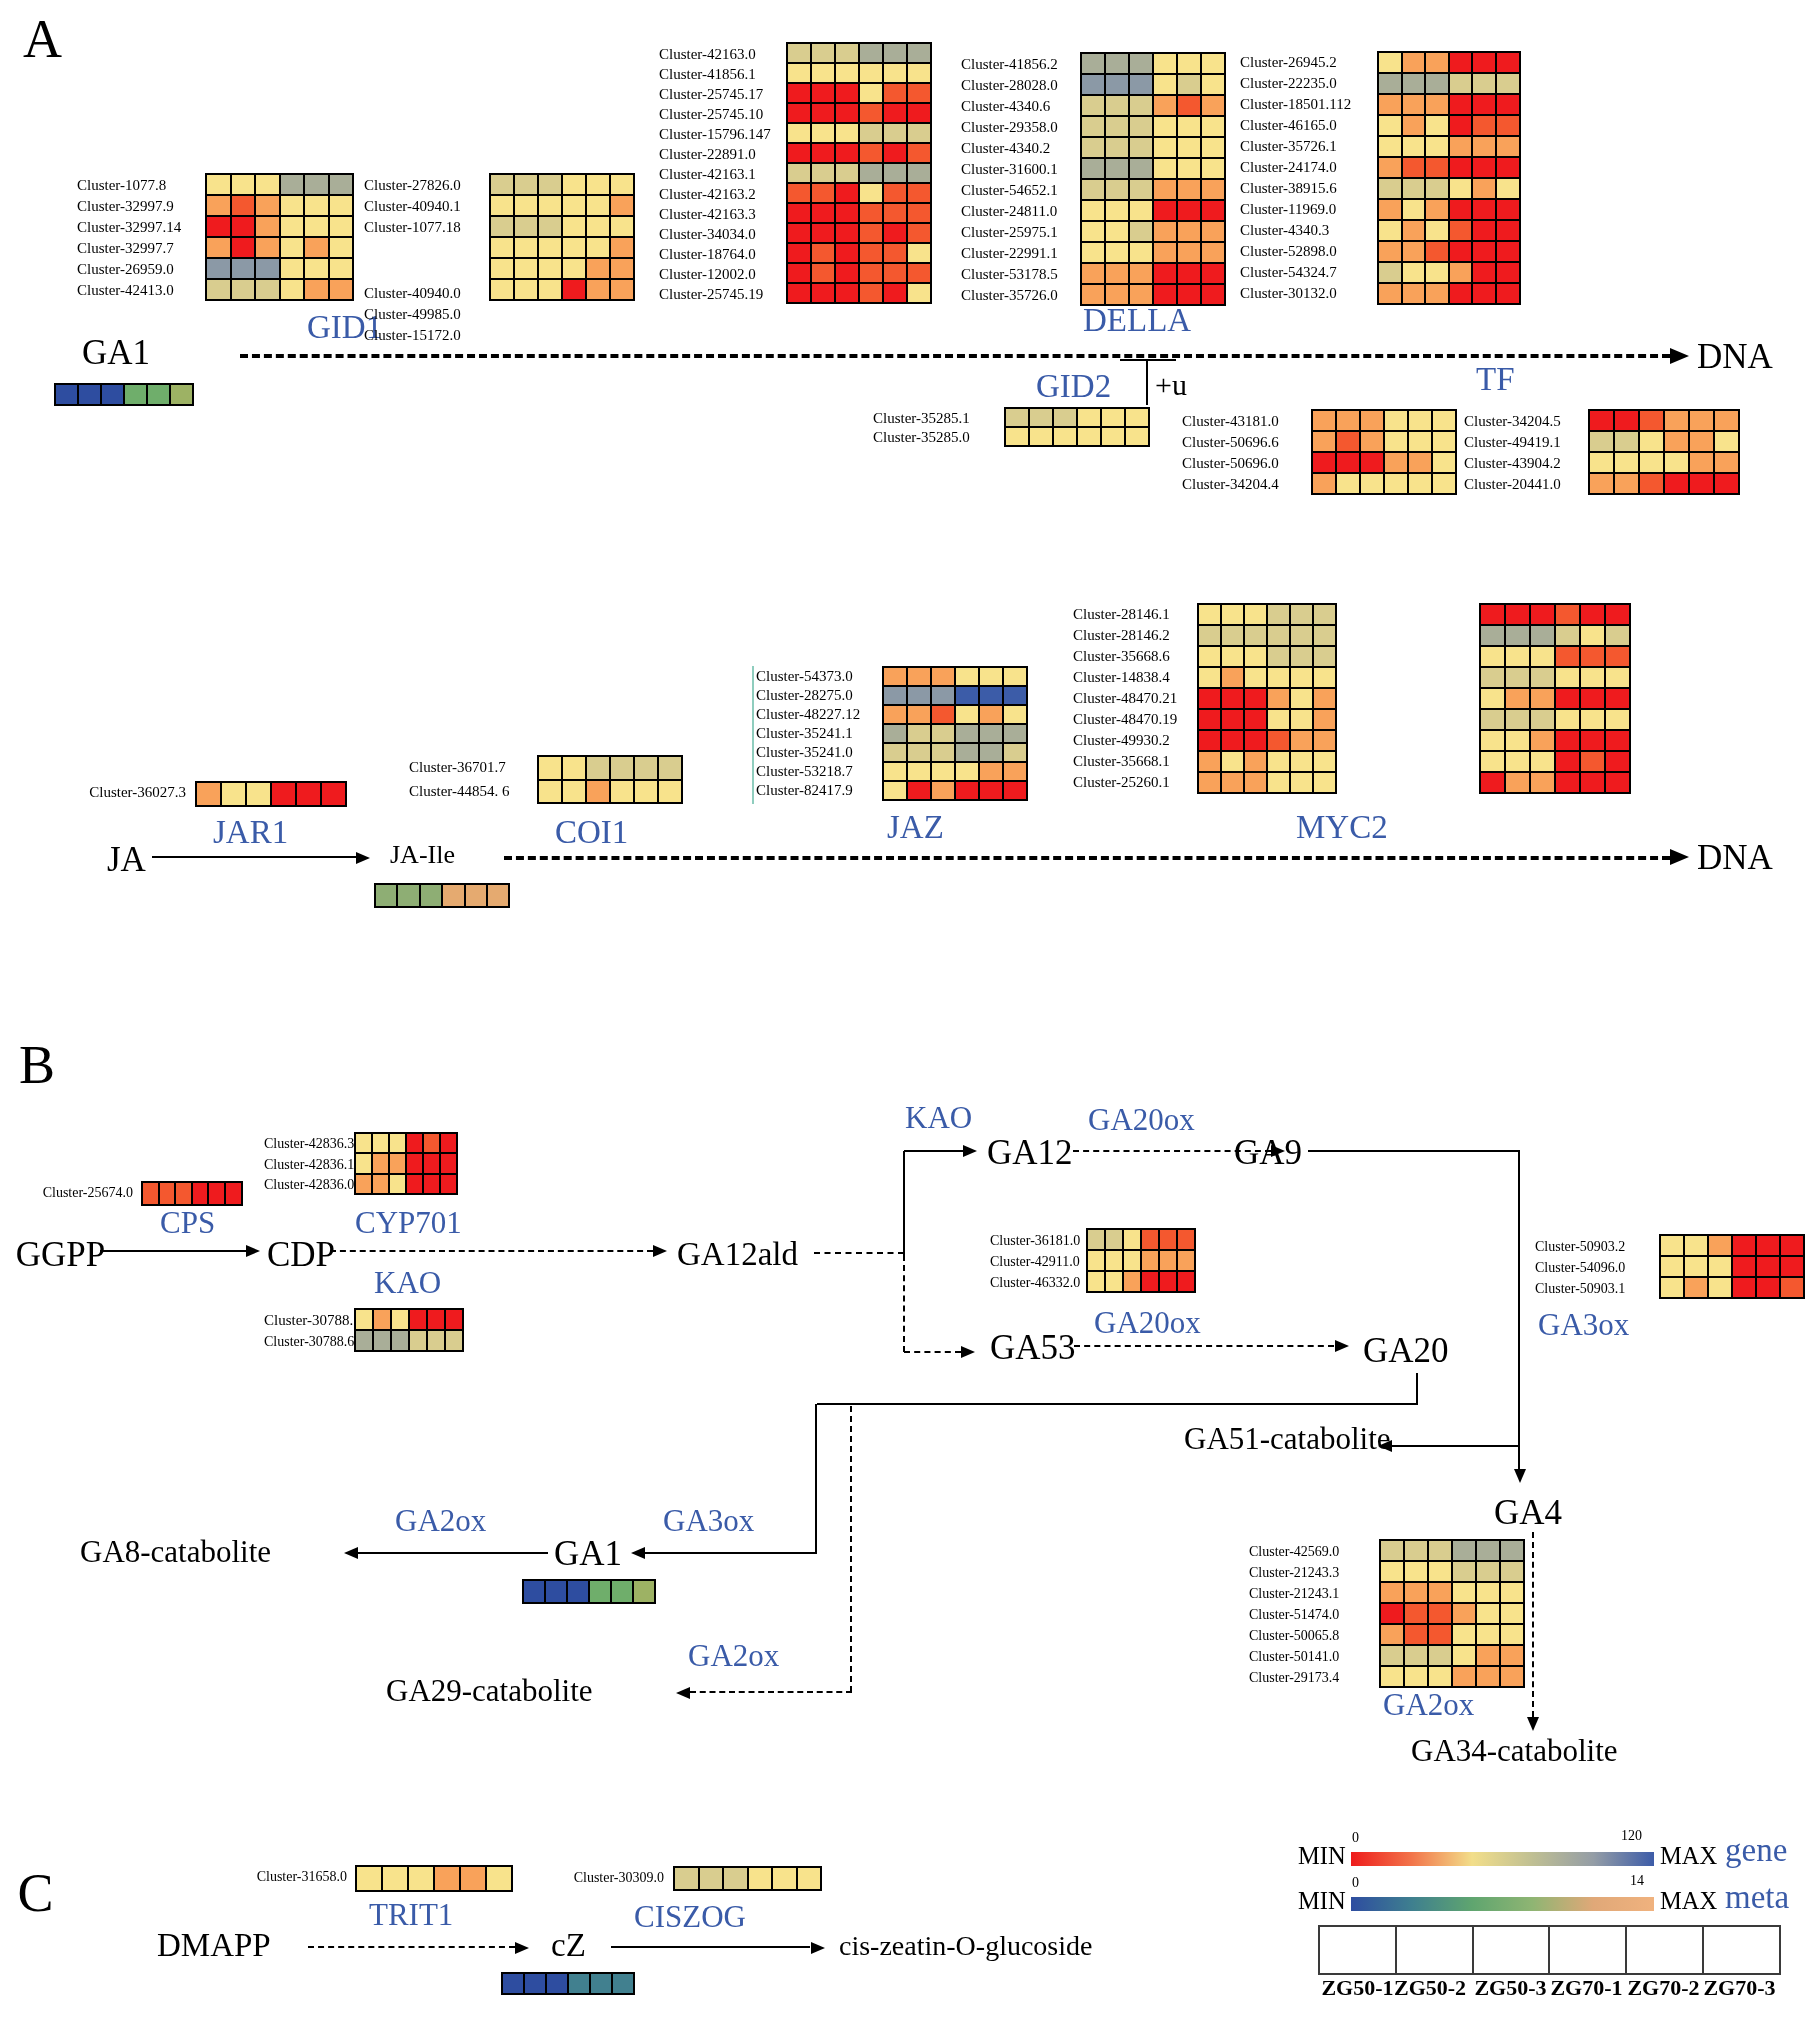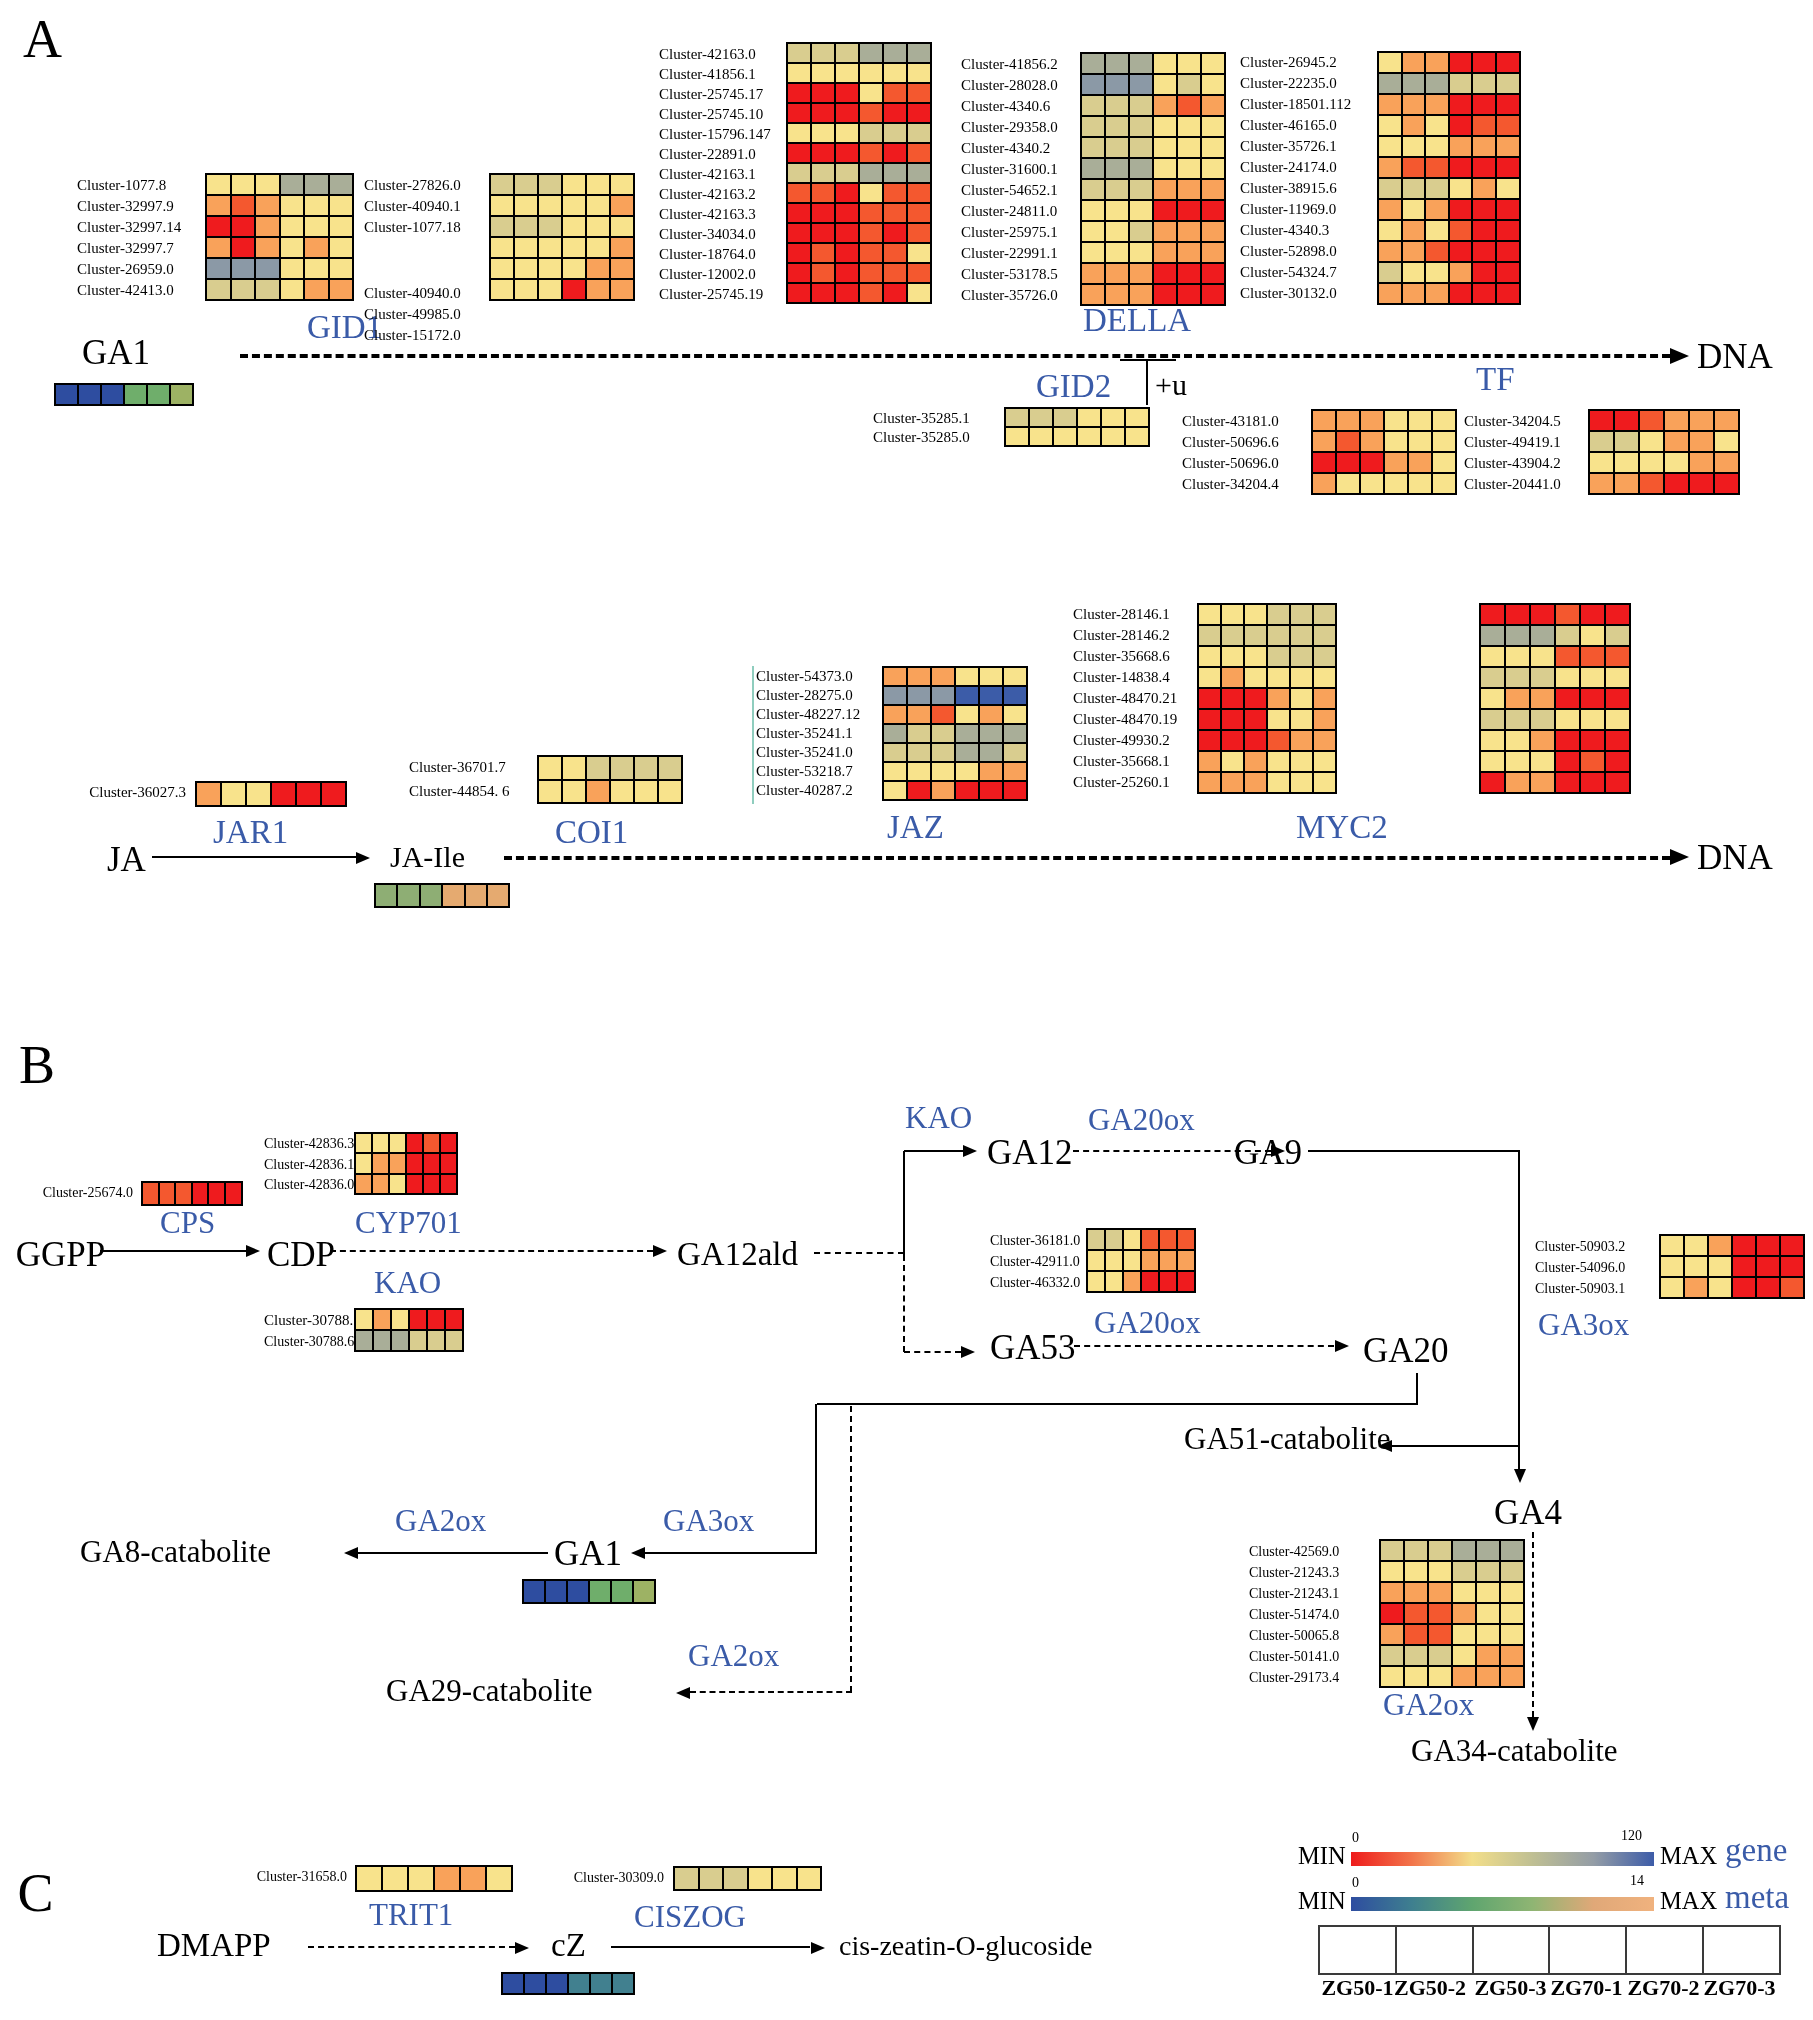--- a/index.html
+++ b/index.html
@@ -31,21 +31,21 @@
     <div class="txt" style="left: 82px; top: 335px; font-size: 35px;">GA1</div>
     <div class="txt" style="left: 1697px; top: 339px; font-size: 35px;">DNA</div>
     <div class="txt" style="left: 1036px; top: 370px; font-size: 33px; color: rgb(58, 91, 168);">GID2</div>
     <div class="txt" style="left: 1155px; top: 370px; font-size: 30px;">+u</div>
     <div class="txt" style="left: 1476px; top: 363px; font-size: 33px; color: rgb(58, 91, 168);">TF</div>
     <div class="txt" style="left: 213px; top: 816px; font-size: 33px; color: rgb(58, 91, 168);">JAR1</div>
     <div class="txt" style="left: 555px; top: 816px; font-size: 33px; color: rgb(58, 91, 168);">COI1</div>
     <div class="txt" style="left: 887px; top: 811px; font-size: 33px; color: rgb(58, 91, 168);">JAZ</div>
     <div class="txt" style="left: 1296px; top: 811px; font-size: 33px; color: rgb(58, 91, 168);">MYC2</div>
     <div class="txt" style="left: 107px; top: 842px; font-size: 35px;">JA</div>
-    <div class="txt" style="left: 390px; top: 842px; font-size: 30px;">JA-Ile</div>
+    <div class="txt" style="left: 390px; top: 842px; font-size: 26px;">JA-Ile</div>
     <div class="txt" style="left: 1697px; top: 840px; font-size: 35px;">DNA</div>
     <div class="txt" style="left: 160px; top: 1207px; font-size: 31px; color: rgb(58, 91, 168);">CPS</div>
     <div class="txt" style="left: 355px; top: 1207px; font-size: 31px; color: rgb(58, 91, 168);">CYP701</div>
     <div class="txt" style="left: 374px; top: 1267px; font-size: 31px; color: rgb(58, 91, 168);">KAO</div>
     <div class="txt" style="left: 905px; top: 1102px; font-size: 31px; color: rgb(58, 91, 168);">KAO</div>
     <div class="txt" style="left: 1088px; top: 1104px; font-size: 31px; color: rgb(58, 91, 168);">GA20ox</div>
     <div class="txt" style="left: 1094px; top: 1307px; font-size: 31px; color: rgb(58, 91, 168);">GA20ox</div>
     <div class="txt" style="left: 1538px; top: 1309px; font-size: 31px; color: rgb(58, 91, 168);">GA3ox</div>
     <div class="txt" style="left: 395px; top: 1505px; font-size: 31px; color: rgb(58, 91, 168);">GA2ox</div>
     <div class="txt" style="left: 663px; top: 1505px; font-size: 31px; color: rgb(58, 91, 168);">GA3ox</div>
@@ -524,21 +524,21 @@
       <div class="hm-cell" style="background: rgb(239, 27, 30);"></div>
       <div class="hm-cell" style="background: rgb(239, 27, 30);"></div>
     </div>
     <div class="hm-labels" style="left: 756px; top: 667px;">
       <div class="hm-label" style="height: 19px; font-size: 15px;">Cluster-54373.0</div>
       <div class="hm-label" style="height: 19px; font-size: 15px;">Cluster-28275.0</div>
       <div class="hm-label" style="height: 19px; font-size: 15px;">Cluster-48227.12</div>
       <div class="hm-label" style="height: 19px; font-size: 15px;">Cluster-35241.1</div>
       <div class="hm-label" style="height: 19px; font-size: 15px;">Cluster-35241.0</div>
       <div class="hm-label" style="height: 19px; font-size: 15px;">Cluster-53218.7</div>
-      <div class="hm-label" style="height: 19px; font-size: 15px;">Cluster-40287.2</div>
+      <div class="hm-label" style="height: 19px; font-size: 15px;">Cluster-82417.9</div>
     </div>
     <div class="hm-grid" style="left: 882px; top: 666px; grid-template-columns: repeat(6, 24px); grid-auto-rows: 19px;">
       <div class="hm-cell" style="background: rgb(249, 162, 90);"></div>
       <div class="hm-cell" style="background: rgb(249, 162, 90);"></div>
       <div class="hm-cell" style="background: rgb(249, 162, 90);"></div>
       <div class="hm-cell" style="background: rgb(248, 227, 140);"></div>
       <div class="hm-cell" style="background: rgb(248, 227, 140);"></div>
       <div class="hm-cell" style="background: rgb(248, 227, 140);"></div>
       <div class="hm-cell" style="background: rgb(139, 153, 166);"></div>
       <div class="hm-cell" style="background: rgb(139, 153, 166);"></div>

